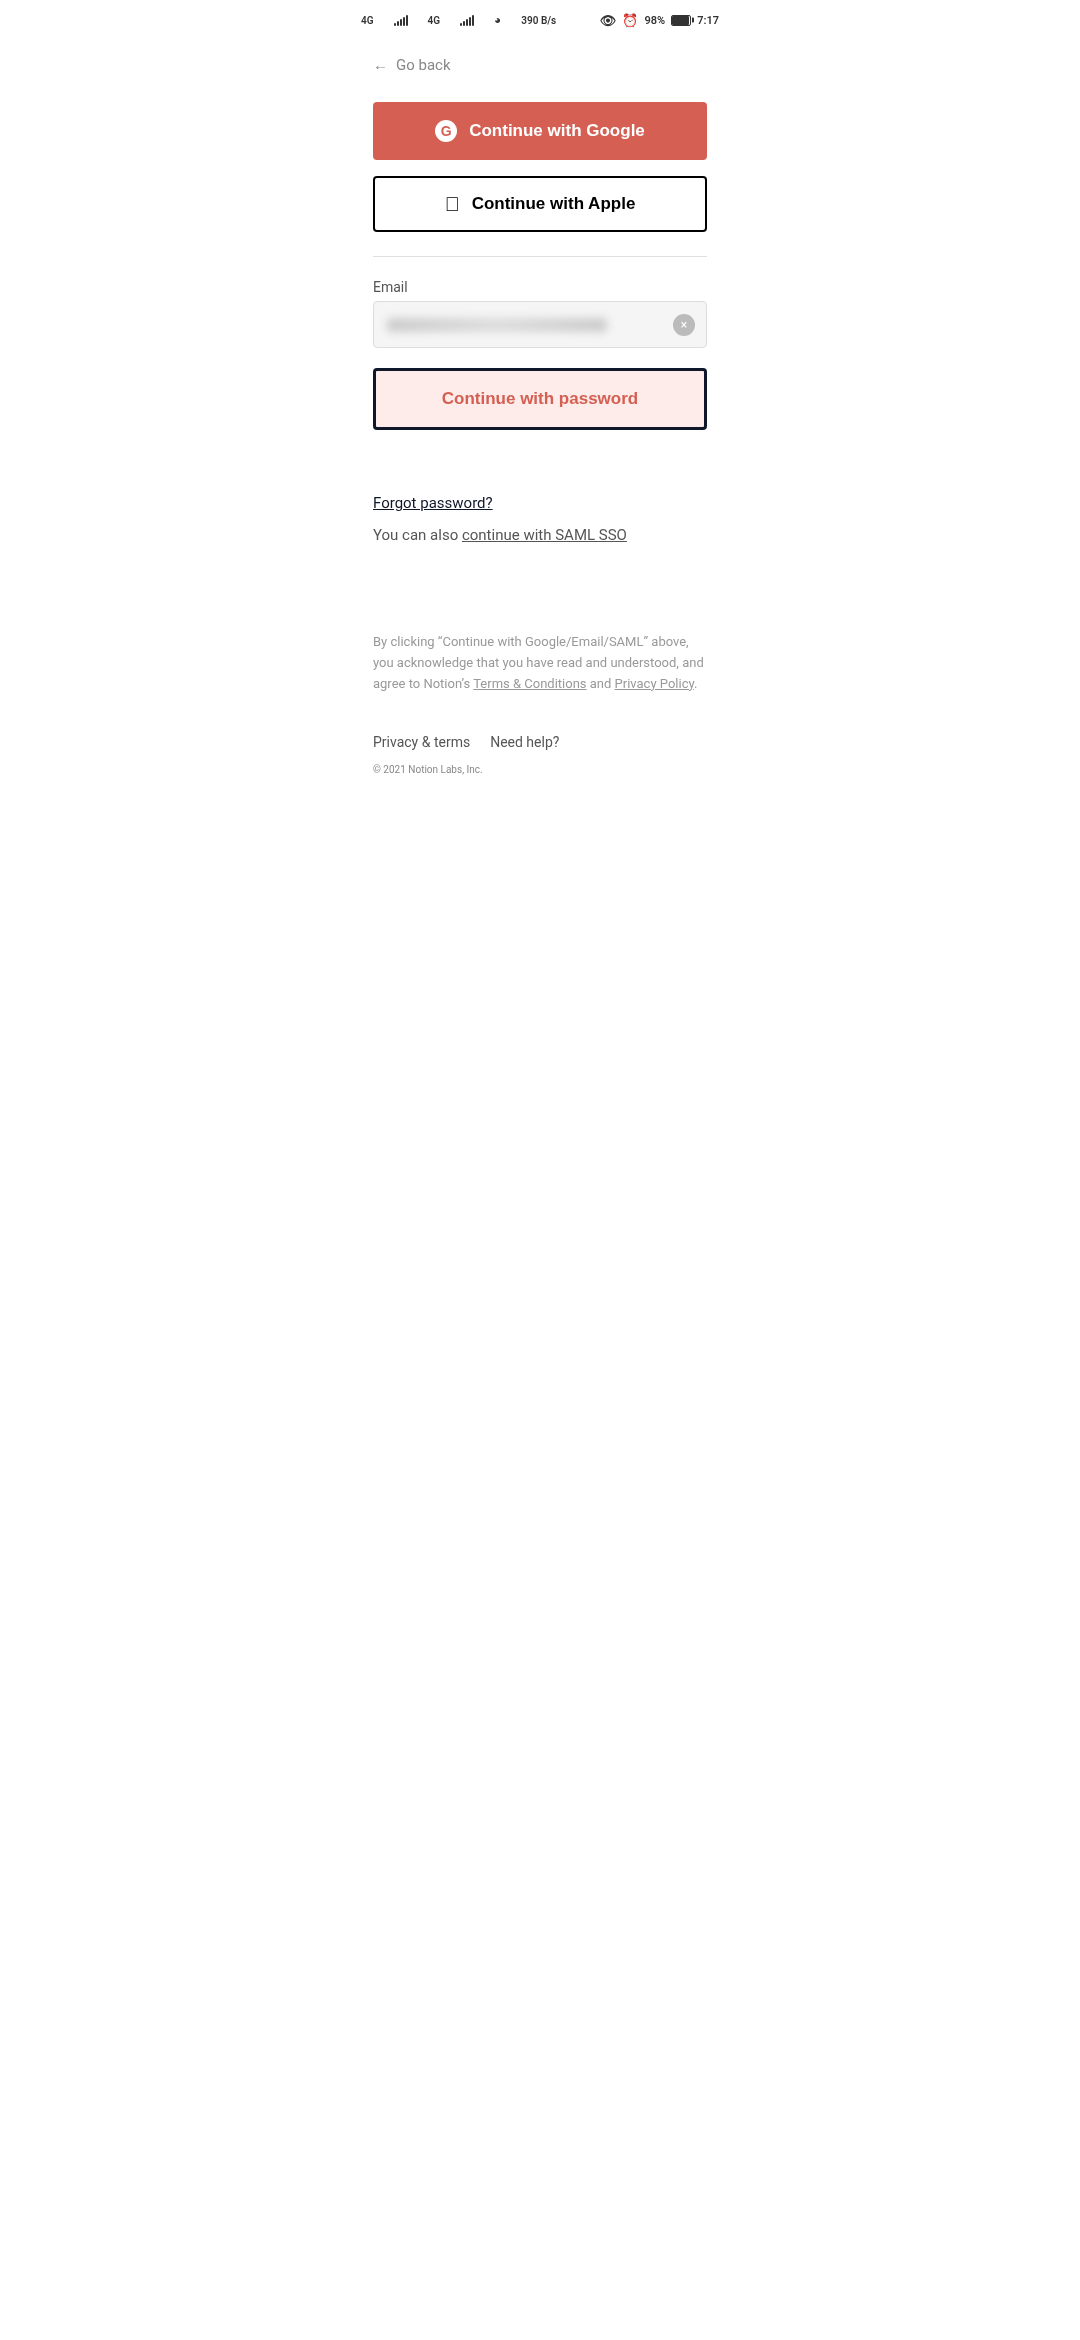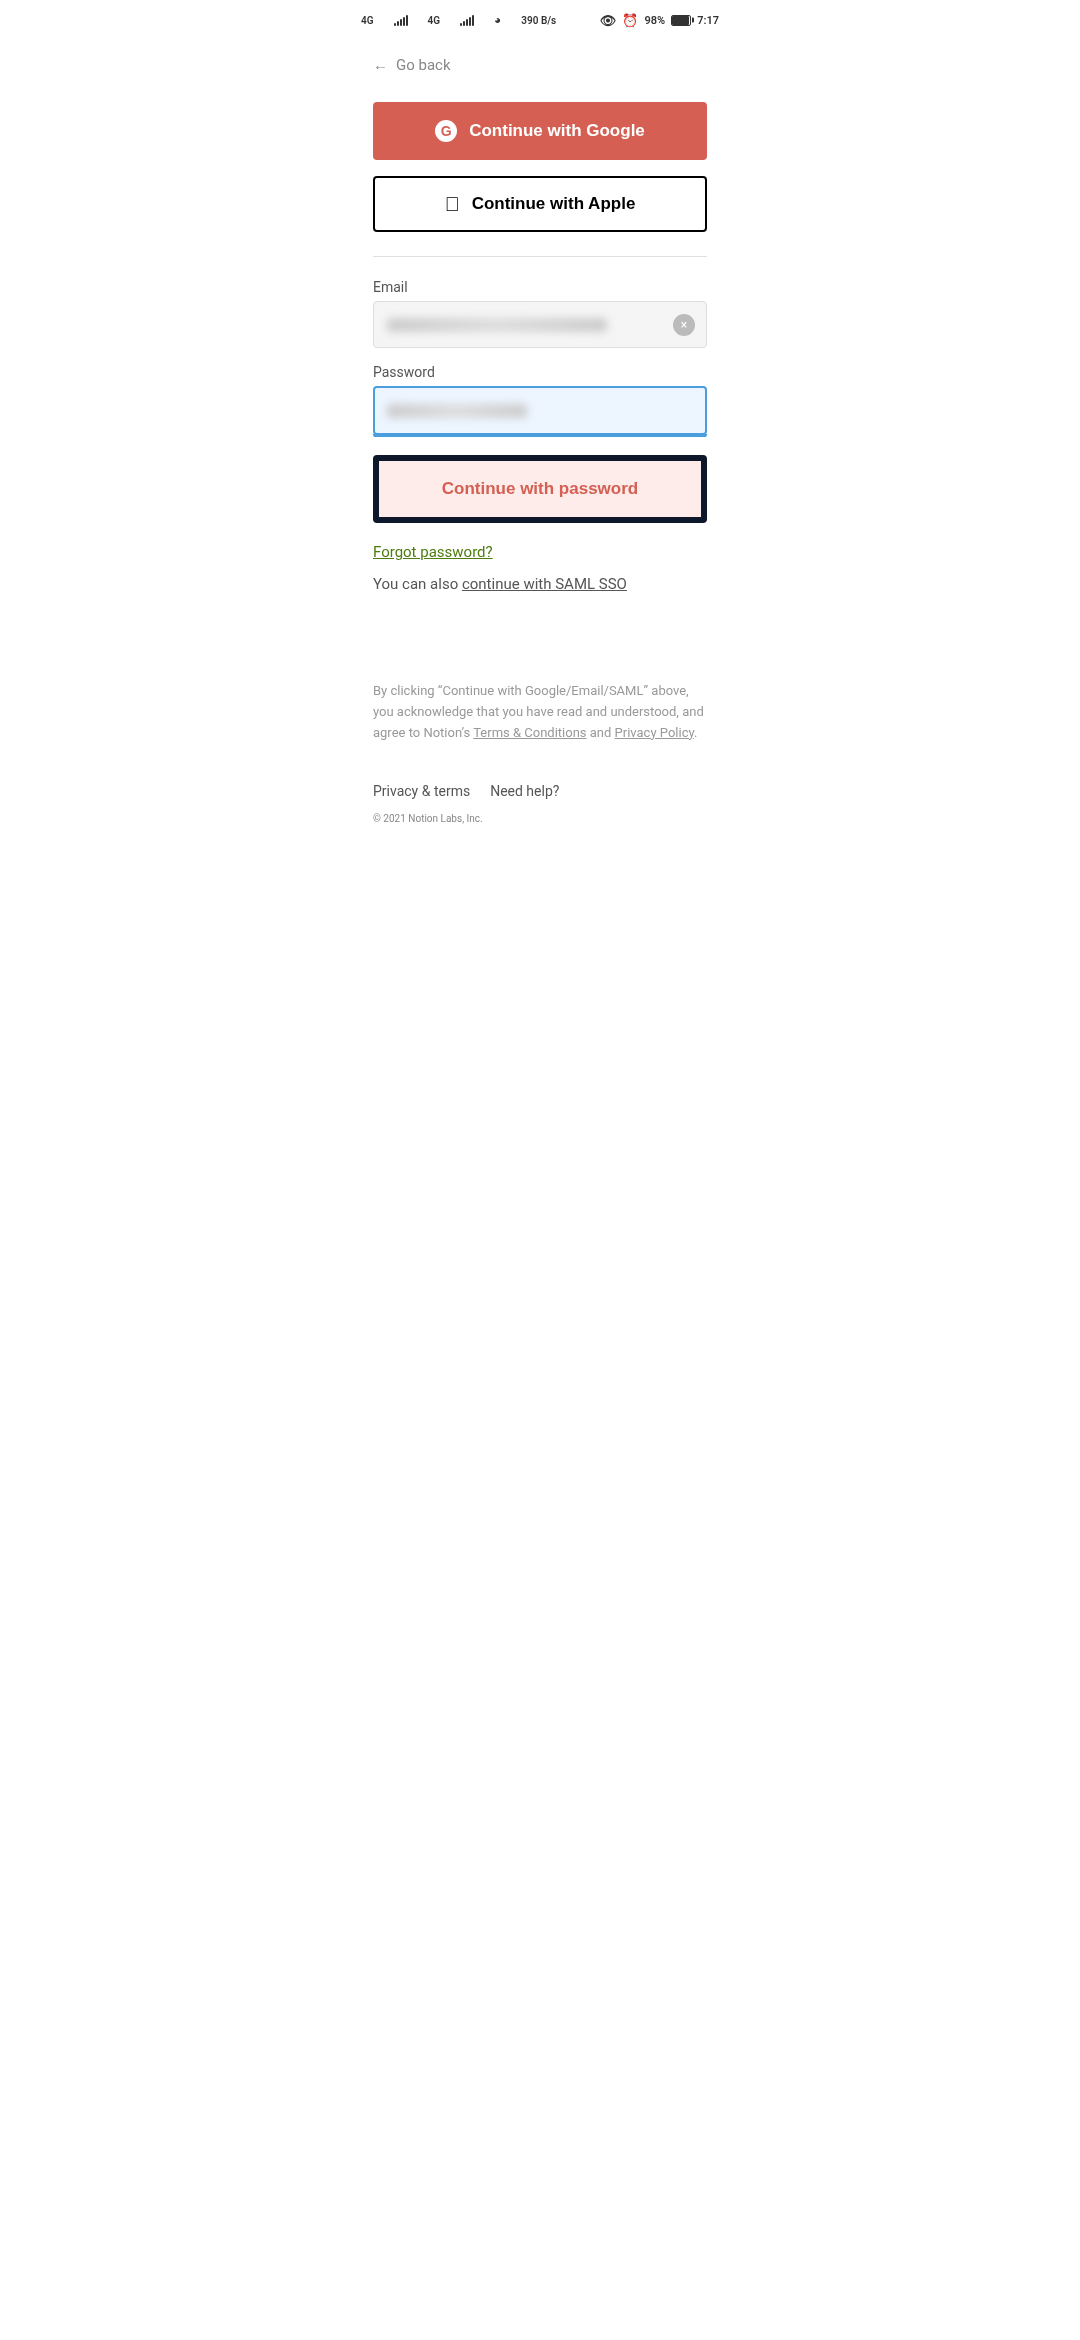--- a/index.html
+++ b/index.html
@@ -241,39 +241,40 @@
       background: linear-gradient(90deg, #ccc 0%, #ddd 50%, #ccc 100%);
       border-radius: 4px;
       filter: blur(4px);
     }
 
     
     .btn-password {
       width: 100%;
       background: #fdecea;
       color: #d45f52;
-      border: 6px solid #0f172a;
+      border: 3px solid #0f172a;
       border-radius: 4px;
       padding: 18px 24px;
       font-size: 17px;
       font-weight: 600;
       text-align: center;
       cursor: pointer;
       margin-bottom: 20px;
       margin-top: 4px;
     }
 
     
     .forgot-password {
       font-size: 15px;
-      color: #4d7c0f;
+      color: #0f172a;
       text-decoration: underline;
       cursor: pointer;
       display: block;
       margin-bottom: 14px;
+      margin-top: 44px;
     }
 
     
     .saml-line {
       font-size: 15px;
       color: #555;
       margin-bottom: 40px;
     }
 
     .saml-link {
@@ -395,28 +396,20 @@
     <div class="input-wrapper">
       <input class="form-input" type="email" style="color: transparent; caret-color: transparent;">
       <span class="email-blurred" style="position:absolute; left:14px; top:50%; transform:translateY(-50%);"></span>
       <div class="clear-icon">
         <span>×</span>
       </div>
     </div>
   </div>
 
   
-  <div class="form-group">
-    <label class="form-label">Password</label>
-    <div class="input-wrapper">
-      <input class="form-input active" type="password" style="color: transparent; caret-color: transparent;">
-      <span class="blurred-content" style="position:absolute; left:14px; top:50%; transform:translateY(-50%);"></span>
-      <div class="autocomplete-bar"></div>
-    </div>
-  </div>
 
   
   <button class="btn-password">
     <span>Continue with password</span>
   </button>
 
   
   <a class="forgot-password">
     <span>Forgot password?</span>
   </a>

